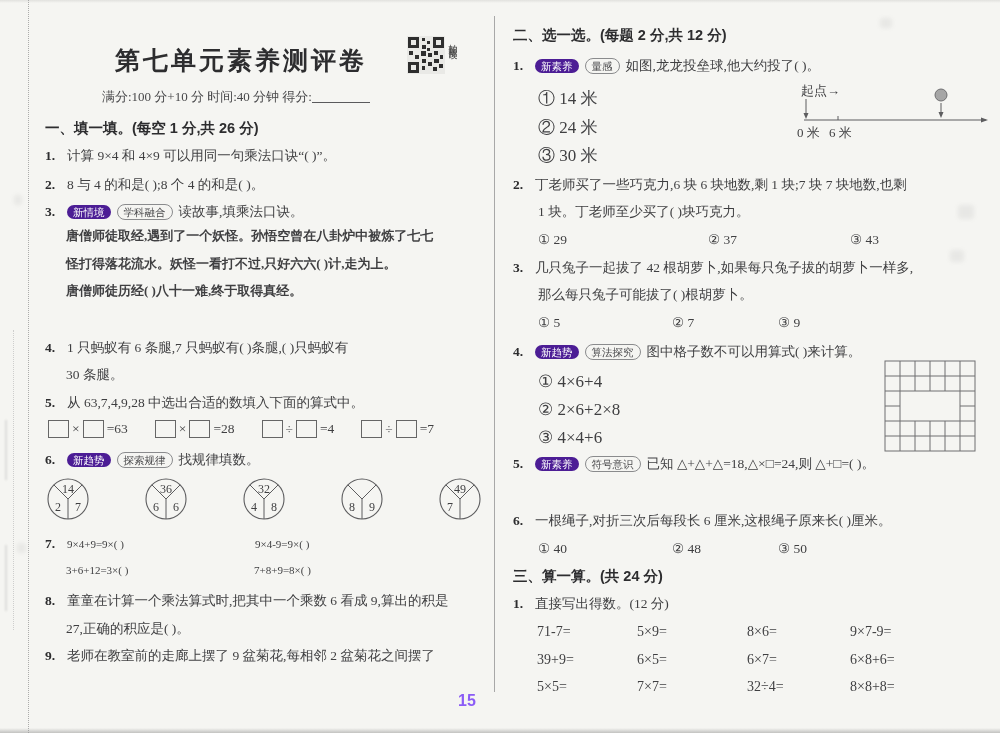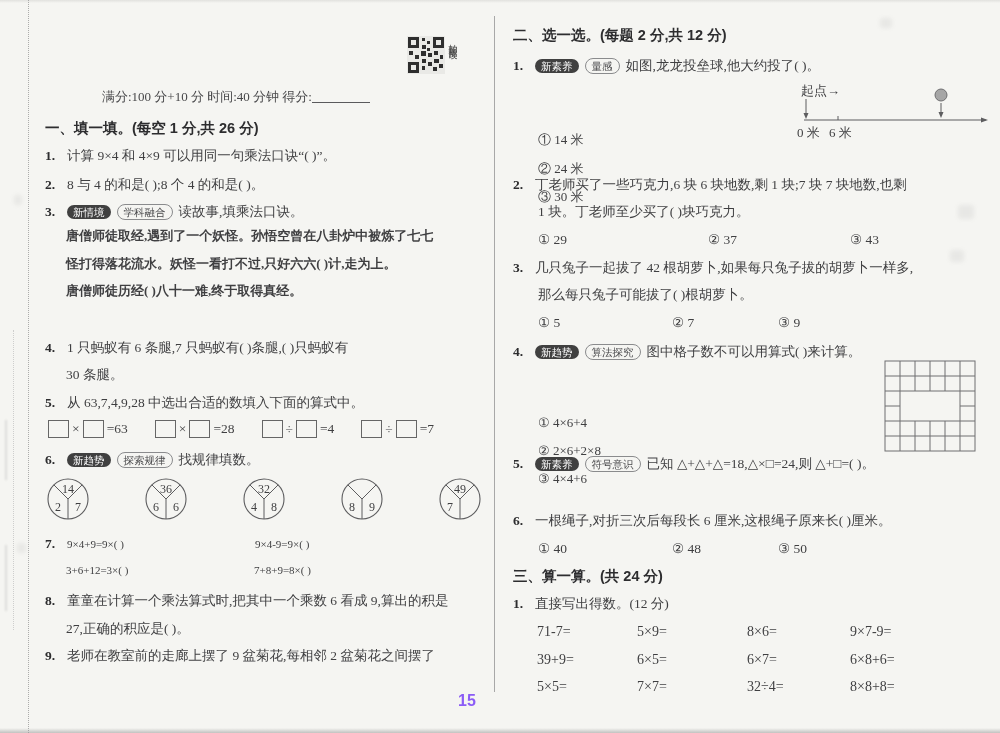--- a/index.html
+++ b/index.html
@@ -27,33 +27,33 @@
   
   .sec-heading{font-size:14.5px;font-weight:700;color:#2d2d2f;font-family:"Liberation Sans","DejaVu Sans",sans-serif;}
   .item{font-size:13.5px;display:flex;align-items:baseline;gap:6px;white-space:nowrap;}
   .inum{font-weight:700;color:#2d2d2f;min-width:16px;}
   .itext{color:#3f3f41;}
   .cont{font-size:13.5px;white-space:nowrap;}
   .story div{font-size:13px;line-height:27.5px;white-space:nowrap;font-weight:bold;}
   
   .badge{display:inline-block;font-size:10.5px;line-height:14px;border-radius:8px;padding:0 6px;
          font-family:"Liberation Sans","DejaVu Sans",sans-serif;vertical-align:1px;}
-  .badge.solid{background:#404040;color:#ffffff;}
+  .badge.solid{background:#4c1d95;color:#ffffff;}
   .badge.outline{border:1px solid #8a8b8d;color:#4a4a4c;background:transparent;}
   
   .eqrow{display:flex;gap:27px;font-size:13.5px;align-items:center;}
   .eqgroup{display:inline-flex;align-items:center;gap:3px;}
   .sq{display:inline-block;width:19px;height:16px;border:1.3px solid #666;background:transparent;}
   
   .circles{display:flex;justify-content:space-between;width:438px;}
   
   .pair{display:grid;grid-template-columns:188px auto;font-size:11px;white-space:nowrap;}
   
   .opts-h{display:grid;grid-template-columns:134px 106px auto;font-size:13.5px;white-space:nowrap;}
-  .opt-v{font-size:13px;white-space:nowrap;margin-top:44px;}
+  .opt-v{font-size:17px;white-space:nowrap;}
   
   .calc{display:grid;grid-template-columns:100px 110px 103px auto;grid-row-gap:11.5px;font-size:14px;white-space:nowrap;}
   .pagenum{font-size:16px;font-weight:700;font-family:"Liberation Sans","DejaVu Sans",sans-serif;color:#8b5cf6;}
   svg text{font-family:"Liberation Serif","DejaVu Serif",serif;fill:#3f3f41;}
 </style>
 </head>
 <body>
 
 <div class="paper">
 
@@ -63,20 +63,21 @@
   <div class="binding-line2"></div>
   <div class="bleed" style="left:5px;top:420px;width:2px;height:60px;"></div>
   <div class="bleed" style="left:5px;top:545px;width:2px;height:66px;"></div>
   <div class="ghost" style="left:14px;top:195px;width:8px;height:10px;"></div>
   <div class="ghost" style="left:17px;top:543px;width:9px;height:10px;"></div>
   <div class="ghost" style="left:958px;top:205px;width:16px;height:14px;"></div>
   <div class="ghost" style="left:950px;top:250px;width:14px;height:12px;"></div>
   <div class="ghost" style="left:880px;top:18px;width:12px;height:10px;"></div>
   <div class="divider"></div>
 
+  <div class="abs title" style="left:45px;top:44px;">第七单元素养测评卷</div>
   <div class="abs" style="left:407px;top:36px;">
     <svg width="38" height="38" viewBox="0 0 38 38">
       <rect x="0" y="0" width="38" height="38" fill="#e9e9e6"></rect>
       <rect x="1" y="1" width="11" height="11" fill="#2e2e2e"></rect>
         <rect x="4" y="4" width="5" height="5" fill="#e9e9e6"></rect>
       <rect x="26" y="1" width="11" height="11" fill="#2e2e2e"></rect>
         <rect x="29" y="4" width="5" height="5" fill="#e9e9e6"></rect>
       <rect x="1" y="26" width="11" height="11" fill="#2e2e2e"></rect>
         <rect x="4" y="29" width="5" height="5" fill="#e9e9e6"></rect>
       <rect x="15" y="2" width="3" height="3" fill="#2e2e2e"></rect>

